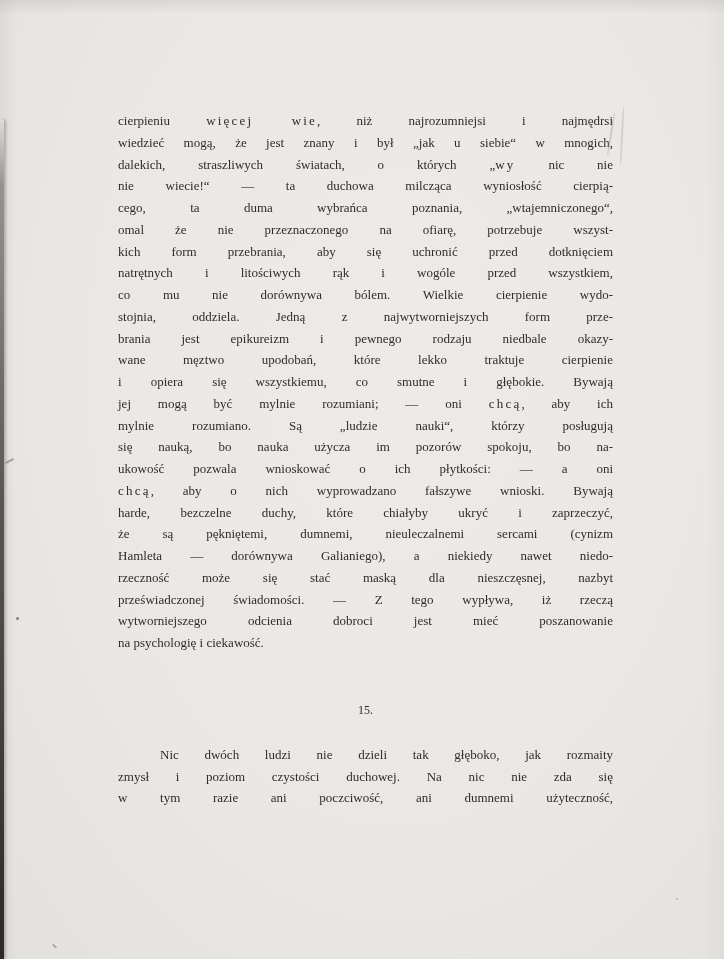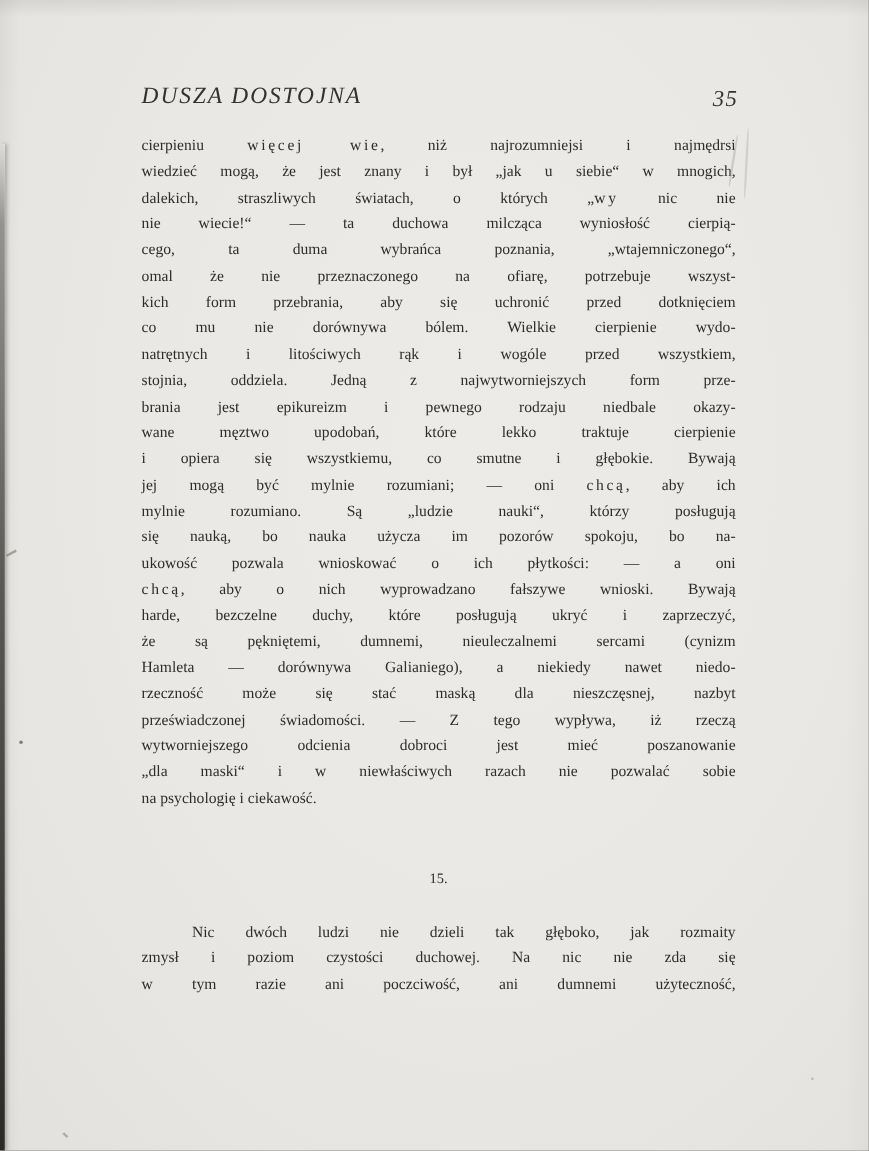--- a/index.html
+++ b/index.html
@@ -71,52 +71,47 @@
   .s4{left:676px;top:898px;width:2px;height:2px;border-radius:50%;
       background:rgba(145,142,137,0.55);}
 </style>
 </head>
 <body>
 
 <div class="page">
 
   <div class="edge-left"></div>
 
-  <div class="header">
-    <span class="htitle">DUSZA DOSTOJNA</span>
-    <span class="pnum">35</span>
-  </div>
 
   <div class="body-block">
     <div class="para">
         <div class="line"><span>cierpieniu </span><span class="sperr">więcej wie</span><span>, niż najrozumniejsi i najmędrsi</span></div>
         <div class="line"><span>wiedzieć mogą, że jest znany i był „jak u siebie“ w mnogich,</span></div>
         <div class="line"><span>dalekich, straszliwych światach, o których „</span><span class="sperr">wy</span><span> nic nie</span></div>
         <div class="line"><span>nie wiecie!“ — ta duchowa milcząca wyniosłość cierpią-</span></div>
         <div class="line"><span>cego, ta duma wybrańca poznania, „wtajemniczonego“,</span></div>
         <div class="line"><span>omal że nie przeznaczonego na ofiarę, potrzebuje wszyst-</span></div>
         <div class="line"><span>kich form przebrania, aby się uchronić przed dotknięciem</span></div>
+        <div class="line"><span>natrętnych i litościwych rąk i wogóle przed wszystkiem,</span></div>
         <div class="line"><span>co mu nie dorównywa bólem.  Wielkie cierpienie wydo-</span></div>
-        <div class="line"><span>natrętnych i litościwych rąk i wogóle przed wszystkiem,</span></div>
         <div class="line"><span>stojnia, oddziela.  Jedną z najwytworniejszych form prze-</span></div>
         <div class="line"><span>brania jest epikureizm i pewnego rodzaju niedbale okazy-</span></div>
         <div class="line"><span>wane męztwo upodobań, które lekko traktuje cierpienie</span></div>
         <div class="line"><span>i opiera się wszystkiemu, co smutne i głębokie.  Bywają</span></div>
         <div class="line"><span>jej mogą być mylnie rozumiani; — oni </span><span class="sperr">chcą</span><span>, aby ich</span></div>
         <div class="line"><span>mylnie rozumiano.  Są „ludzie nauki“, którzy posługują</span></div>
         <div class="line"><span>się nauką, bo nauka użycza im pozorów spokoju, bo na-</span></div>
         <div class="line"><span>ukowość pozwala wnioskować o ich płytkości: — a oni</span></div>
         <div class="line"><span class="sperr">chcą</span><span>, aby o nich wyprowadzano fałszywe wnioski. Bywają</span></div>
-        <div class="line"><span>harde, bezczelne duchy, które posługują ukryć i zaprzeczyć,</span></div>
+        <div class="line"><span>harde, bezczelne duchy, które chiałyby ukryć i zaprzeczyć,</span></div>
         <div class="line"><span>że są pękniętemi, dumnemi, nieuleczalnemi sercami (cynizm</span></div>
         <div class="line"><span>Hamleta — dorównywa Galianiego), a niekiedy nawet niedo-</span></div>
         <div class="line"><span>rzeczność może się stać maską dla nieszczęsnej, nazbyt</span></div>
         <div class="line"><span>przeświadczonej świadomości. — Z tego wypływa, iż rzeczą</span></div>
         <div class="line"><span>wytworniejszego odcienia dobroci jest mieć poszanowanie</span></div>
-        <div class="line"><span>„dla maski“ i w niewłaściwych razach nie pozwalać sobie</span></div>
         <div class="line last"><span>na psychologię i ciekawość.</span></div>
       </div>
     <div class="section-heading">15.</div>
     <div class="para">
         <div class="line indent"><span>Nic dwóch ludzi nie dzieli tak głęboko, jak rozmaity</span></div>
         <div class="line"><span>zmysł i poziom czystości duchowej.  Na nic nie zda się</span></div>
         <div class="line"><span>w tym razie ani poczciwość, ani dumnemi użyteczność,</span></div>
       </div>
   </div>
 

